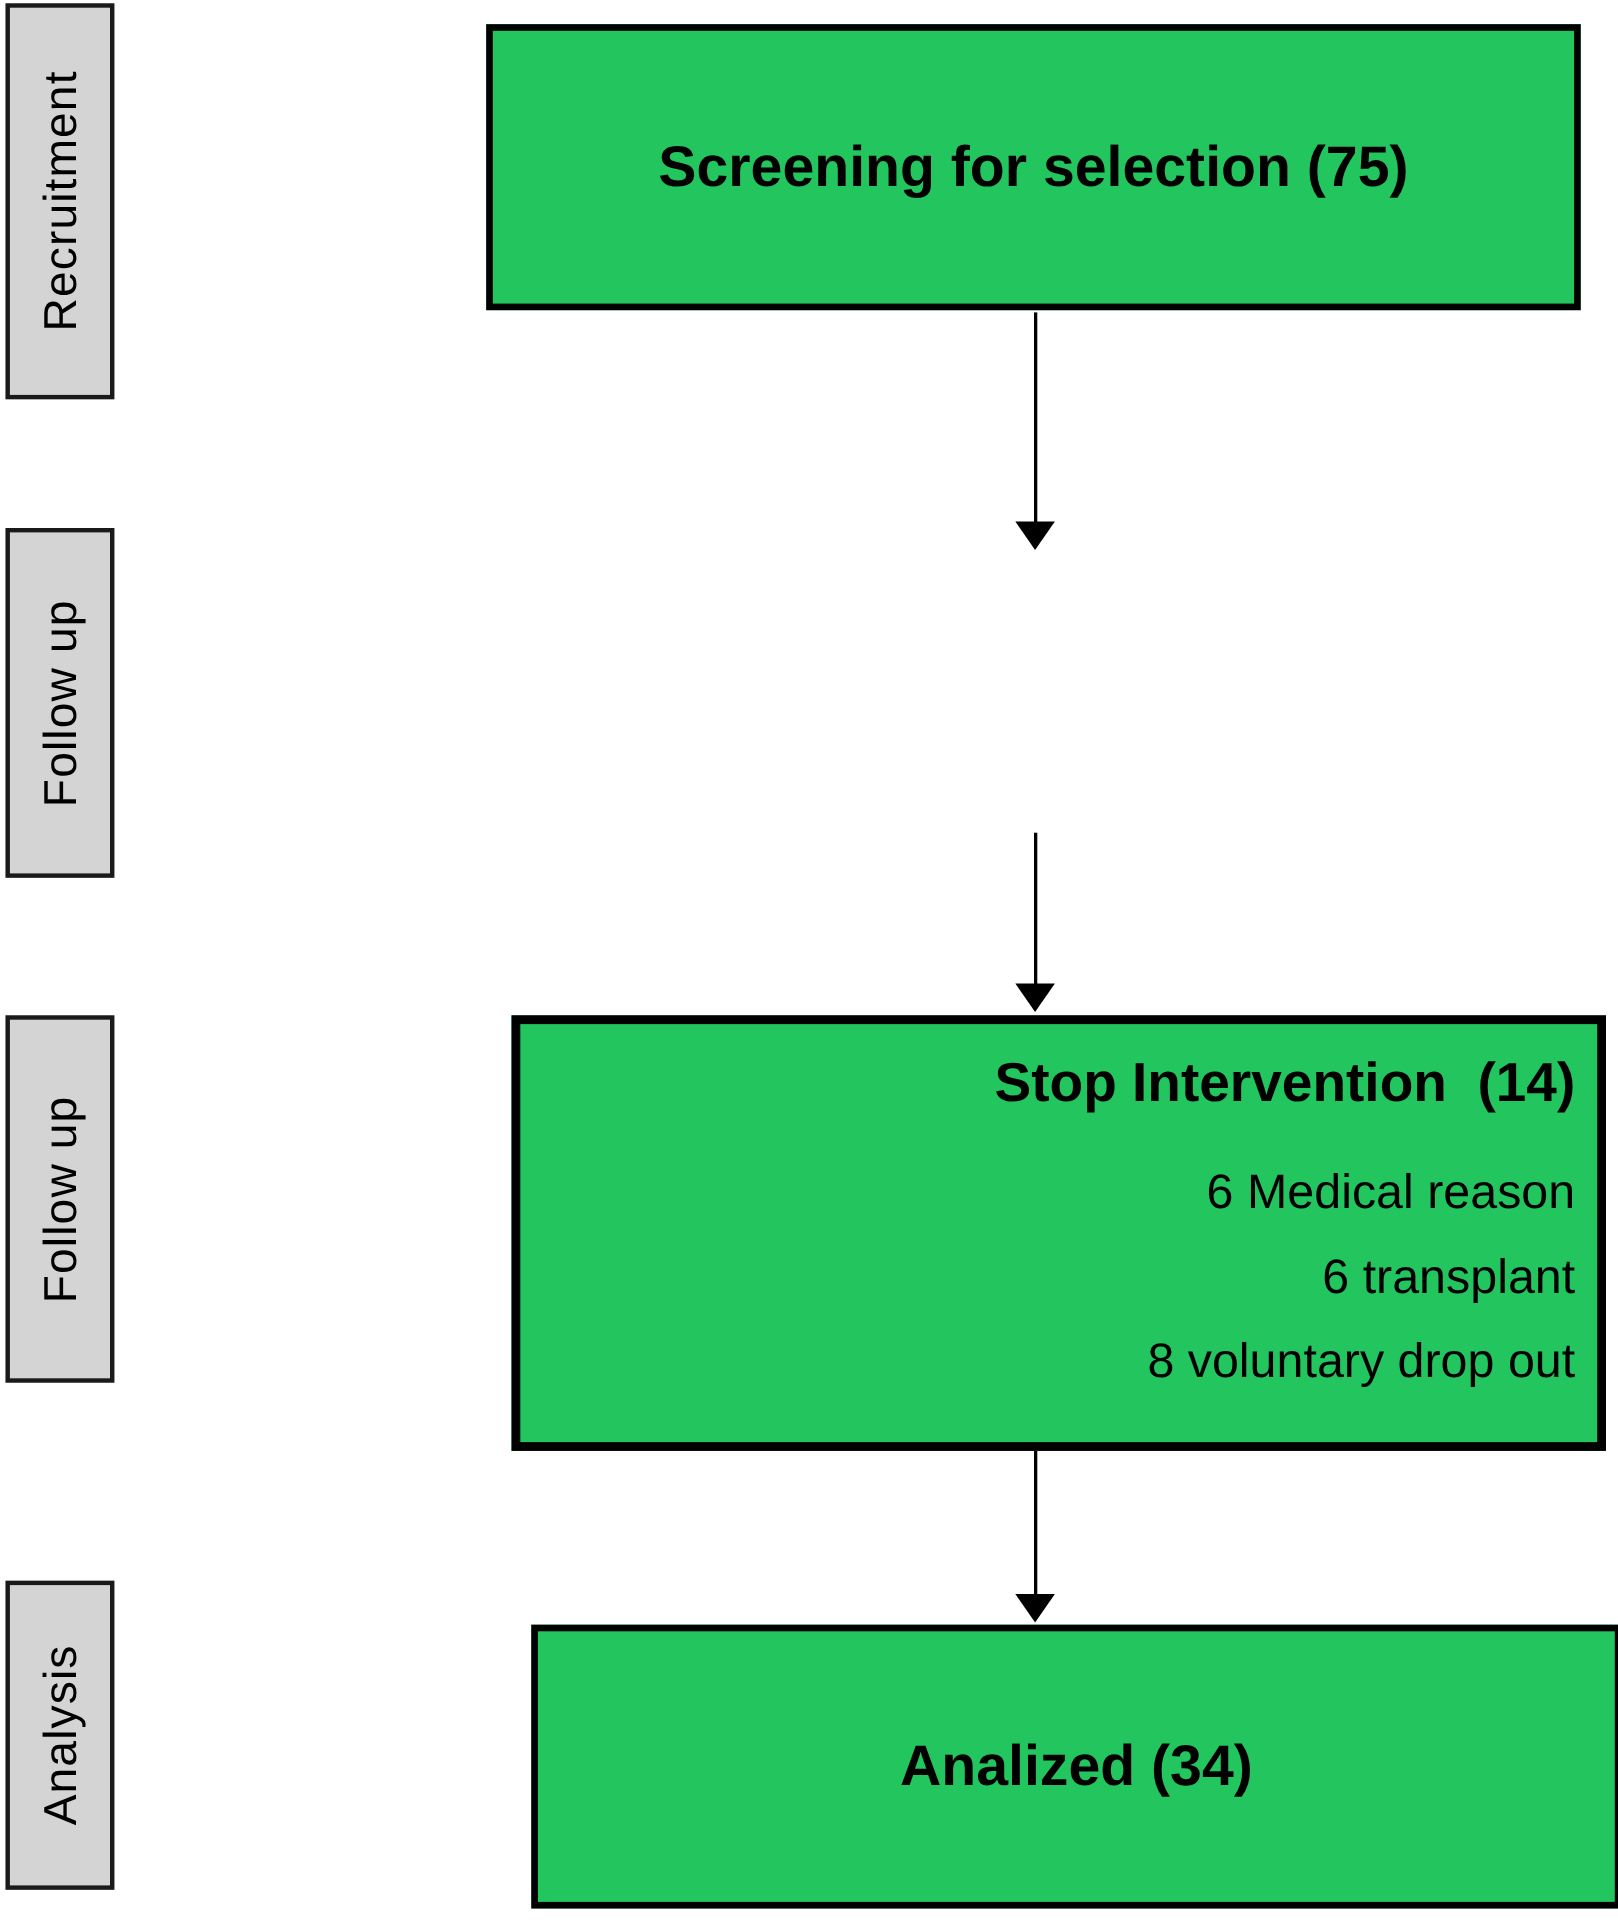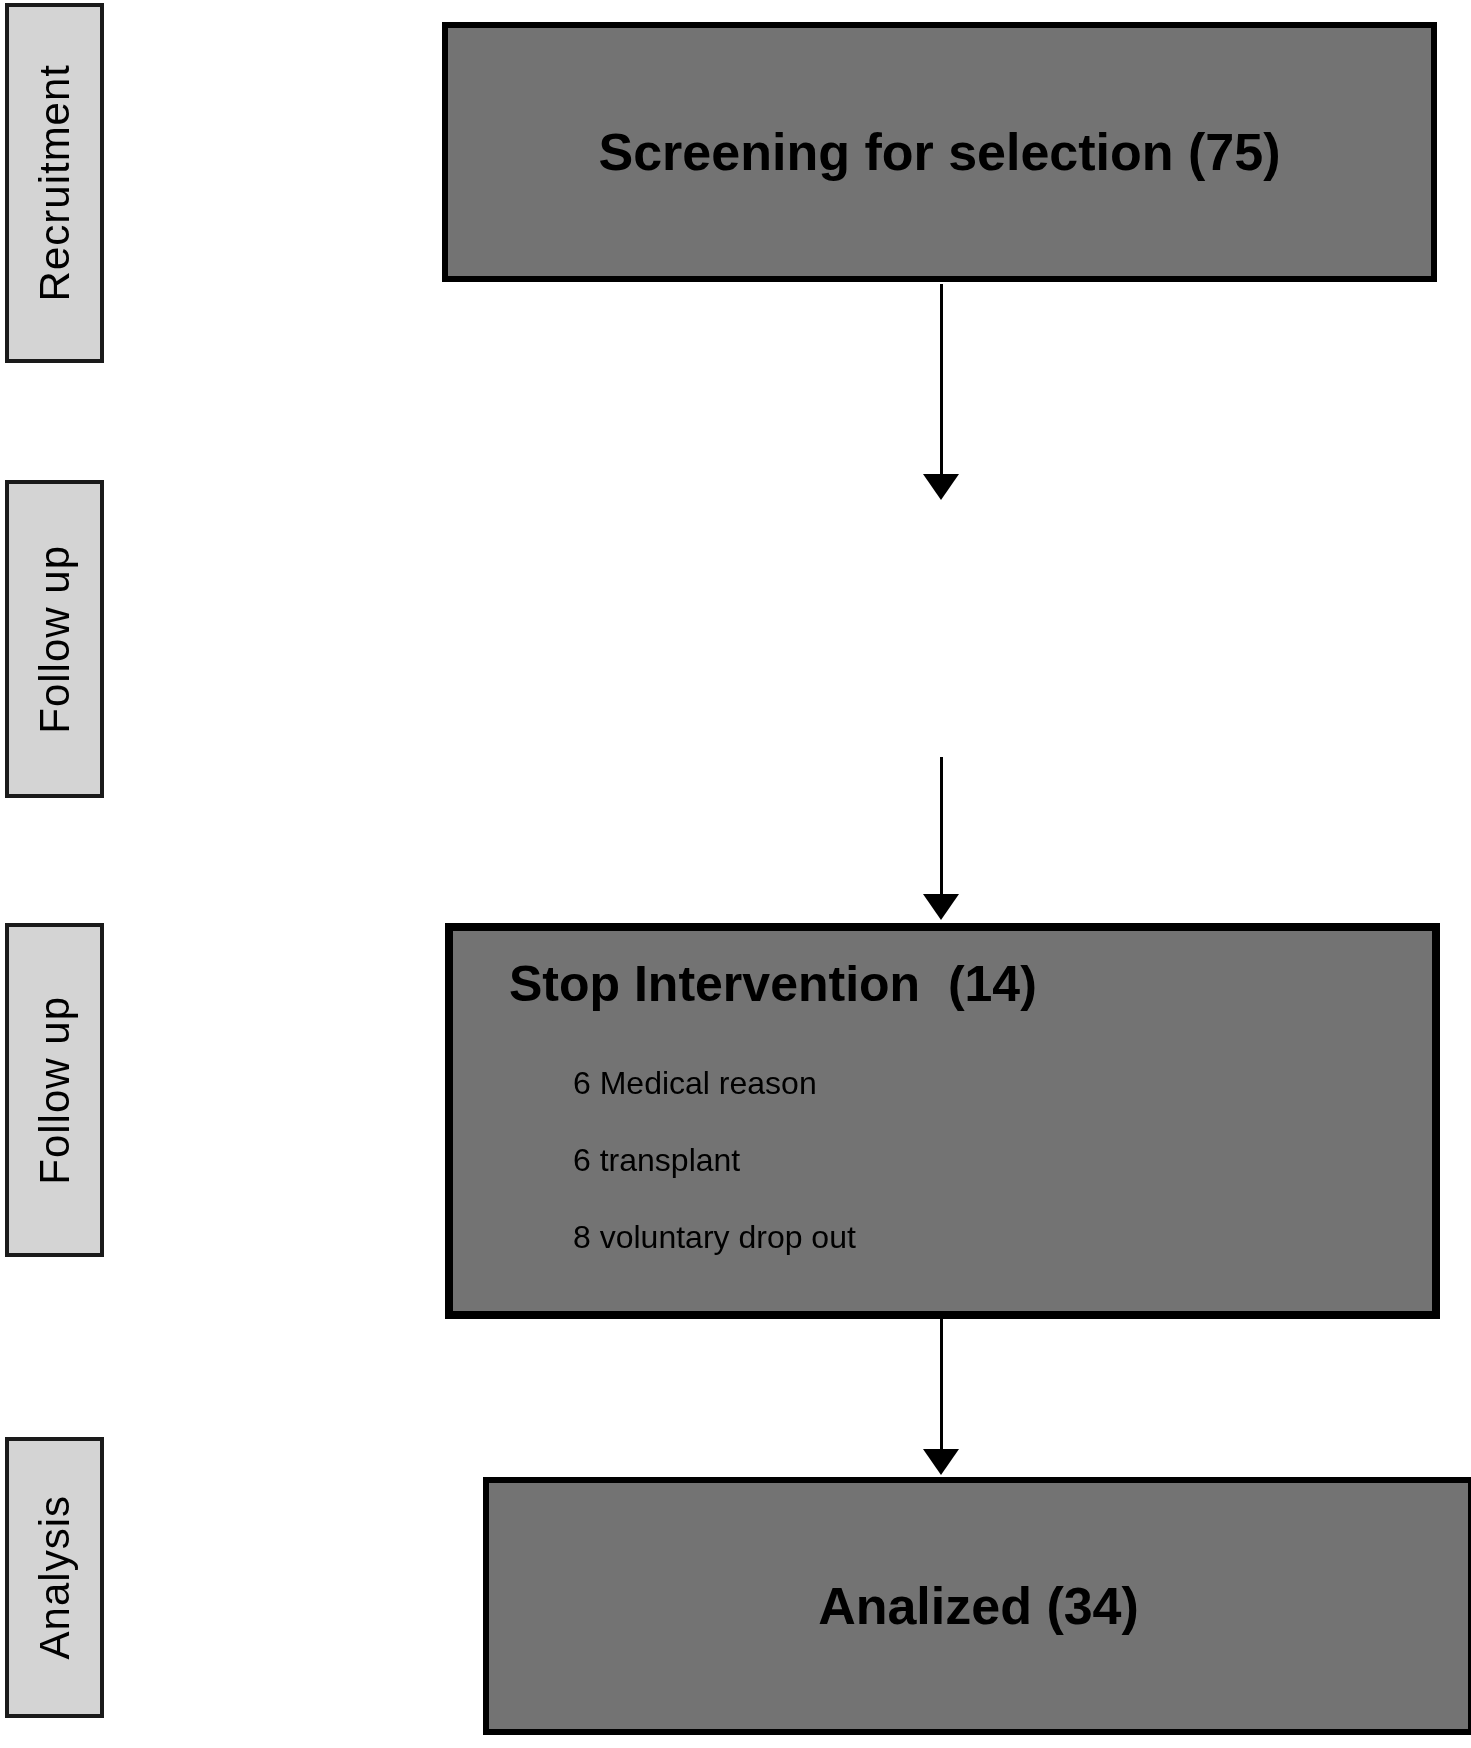--- a/index.html
+++ b/index.html
@@ -37,51 +37,51 @@
     white-space: nowrap;
   }
   #stage-recruitment { top: 3px;    height: 360px; }
   #stage-followup1   { top: 480px;  height: 318px; }
   #stage-followup2   { top: 923px;  height: 334px; }
   #stage-analysis    { top: 1437px; height: 281px; }
 
   
   .flow-box {
     position: absolute;
-    background: #737373;
+    background: #22c55e;
     border: 6px solid #000000;
     box-sizing: border-box;
     display: flex;
     align-items: center;
     justify-content: center;
     text-align: center;
   }
   .flow-box .box-title {
     font-weight: bold;
     font-size: 52px;
     white-space: pre-wrap;
   }
   #box-screening { left: 442px; top: 22px;   width: 995px; height: 260px; }
   #box-assigned  { left: 444px; top: 502px;  width: 993px; height: 253px; }
   #box-analyzed  { left: 447px; top: 1477px; width: 991px; height: 258px; margin-left: 36px; }
 
   #box-stop {
-    left: 445px; top: 923px; width: 995px; height: 396px;
+    left: 465px; top: 923px; width: 995px; height: 396px;
     border-width: 8px;
     display: block;
-    text-align: left;
+    text-align: right;
     padding: 22px 20px 0 56px;
   }
   #box-stop .box-title {
     font-size: 50px;
     line-height: 62px;
   }
   #box-stop .reason-list {
     margin: 30px 0 0 64px;
-    font-size: 32px;
+    font-size: 44px;
     line-height: 77px;
     font-weight: normal;
   }
 
   
   .arrow {
     position: absolute;
     left: 923px;            
     width: 36px;
   }

